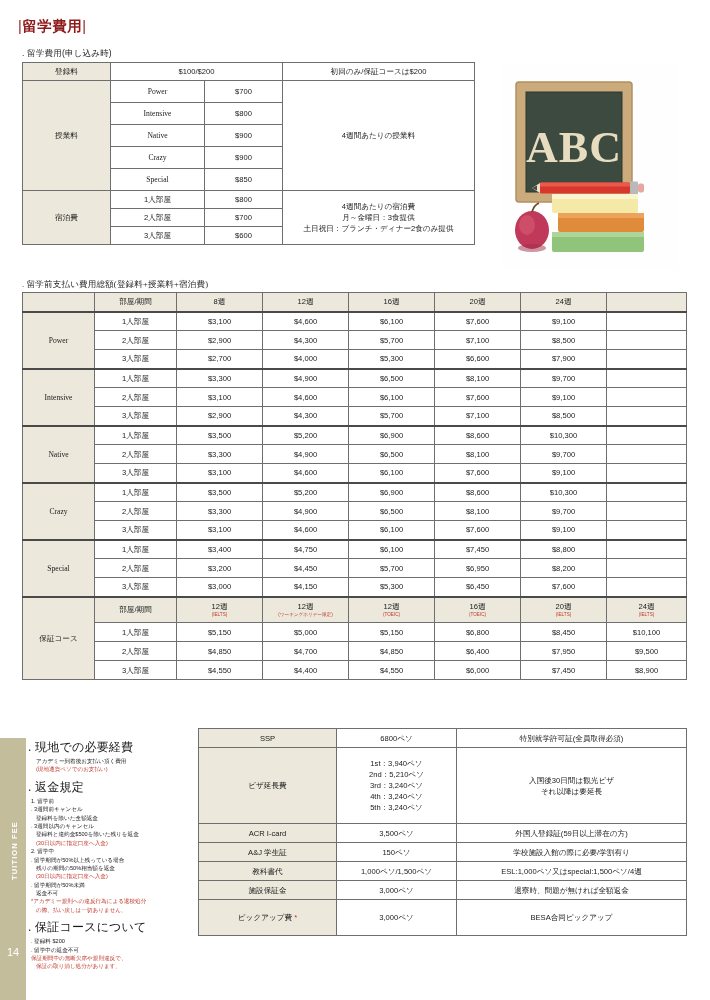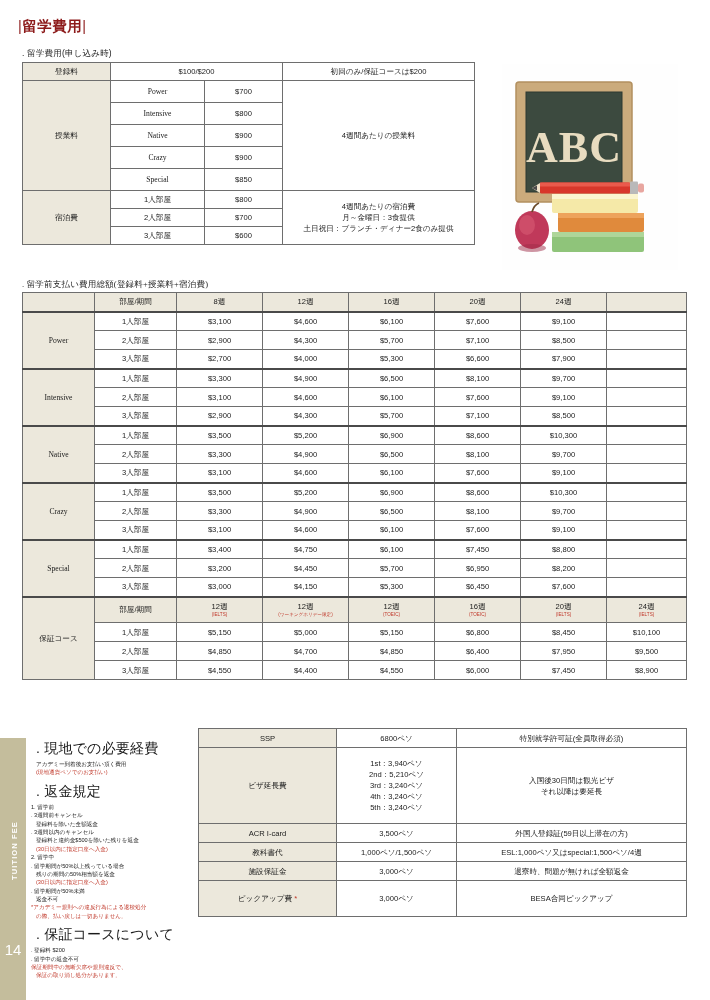--- a/index.html
+++ b/index.html
@@ -17,21 +17,21 @@
     background:#c4bd9c;
   }
   #sidebar-label {
     position:absolute; left:-26px; top:108px; width:80px;
     transform:rotate(-90deg);
     font-size:7.5px; letter-spacing:1.1px; color:#ffffff;
     text-align:center; font-weight:bold; white-space:nowrap;
   }
   #page-number {
     position:absolute; left:0; bottom:42px; width:26px;
-    text-align:center; font-size:15px; color:#ffffff;
+    text-align:center; font-size:11px; color:#ffffff;
   }
 
   
   #title {
     position:absolute; left:18px; top:17px;
     font-size:14.5px; font-weight:bold; color:#8d1b1b;
     letter-spacing:.5px;
   }
   #title .bar { color:#8d1b1b; font-weight:normal; }
 
@@ -71,21 +71,21 @@
   #t2 { left:22px; top:292px; width:664px; }
 
   
   #t3 { left:198px; top:728px; width:488px; }
 
   
   #notes {
     position:absolute; left:28px; top:738px; width:166px;
     font-size:5.6px; line-height:1.5; color:#1a1a1a;
   }
-  #notes .h   { font-size:14px; color:#1a1a1a; margin:4px 0 1px 8px; letter-spacing:.2px; }
+  #notes .h   { font-size:12px; color:#1a1a1a; margin:4px 0 1px 0; letter-spacing:.2px; }
   #notes .h:first-child { margin-top:0; }
   #notes .l1  { margin-left:3px; }
   #notes .l2  { margin-left:8px; }
   #notes .red { color:#c0392b; }
 </style>
 </head>
 <body>
 
 <div id="sidebar">
   <div id="sidebar-label">TUITION FEE</div>
@@ -425,20 +425,25 @@
         <td class="hd" style="height:76px">ビザ延長費</td>
         <td>1st：3,940ペソ<br>2nd：5,210ペソ<br>3rd：3,240ペソ<br>4th：3,240ペソ<br>5th：3,240ペソ</td>
         <td>入国後30日間は観光ビザ<br>それ以降は要延長</td>
       </tr>
       <tr>
         <td class="hd" style="height:19px">ACR I-card</td>
         <td>3,500ペソ</td>
         <td>外国人登録証(59日以上滞在の方)</td>
       </tr>
       <tr>
+        <td class="hd" style="height:19px">A&amp;J 学生証</td>
+        <td>150ペソ</td>
+        <td>学校施設入館の際に必要/学割有り</td>
+      </tr>
+      <tr>
         <td class="hd" style="height:19px">教科書代</td>
         <td>1,000ペソ/1,500ペソ</td>
         <td>ESL:1,000ペソ又はspecial:1,500ペソ/4週</td>
       </tr>
       <tr>
         <td class="hd" style="height:19px">施設保証金</td>
         <td>3,000ペソ</td>
         <td>退寮時、問題が無ければ全額返金</td>
       </tr>
       <tr>

